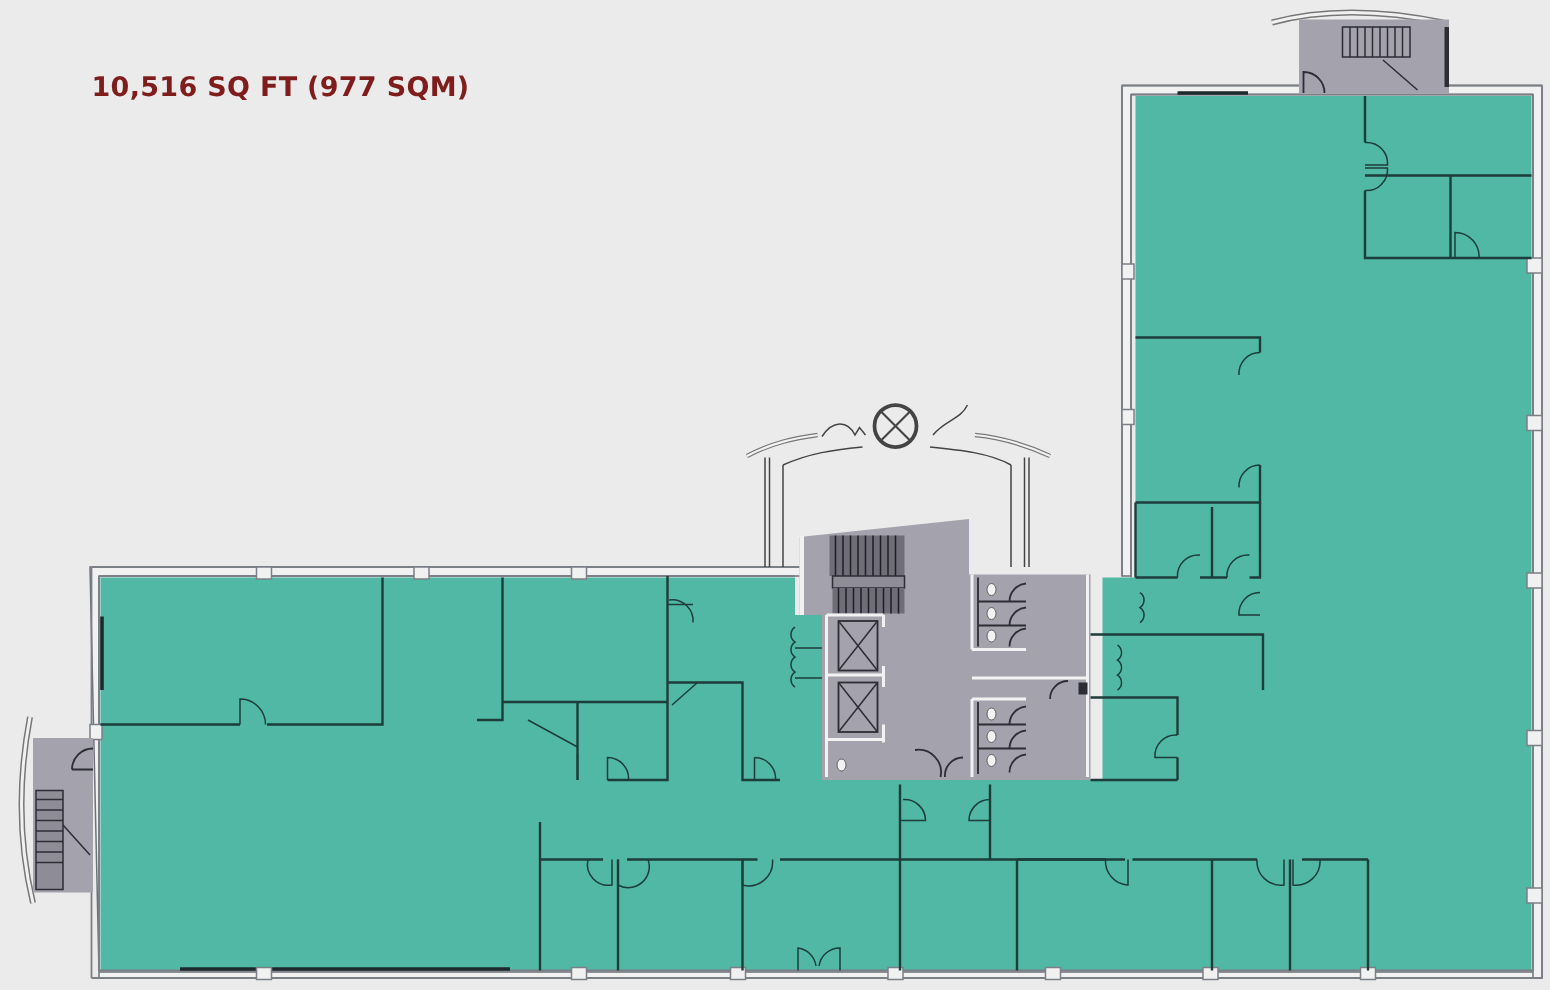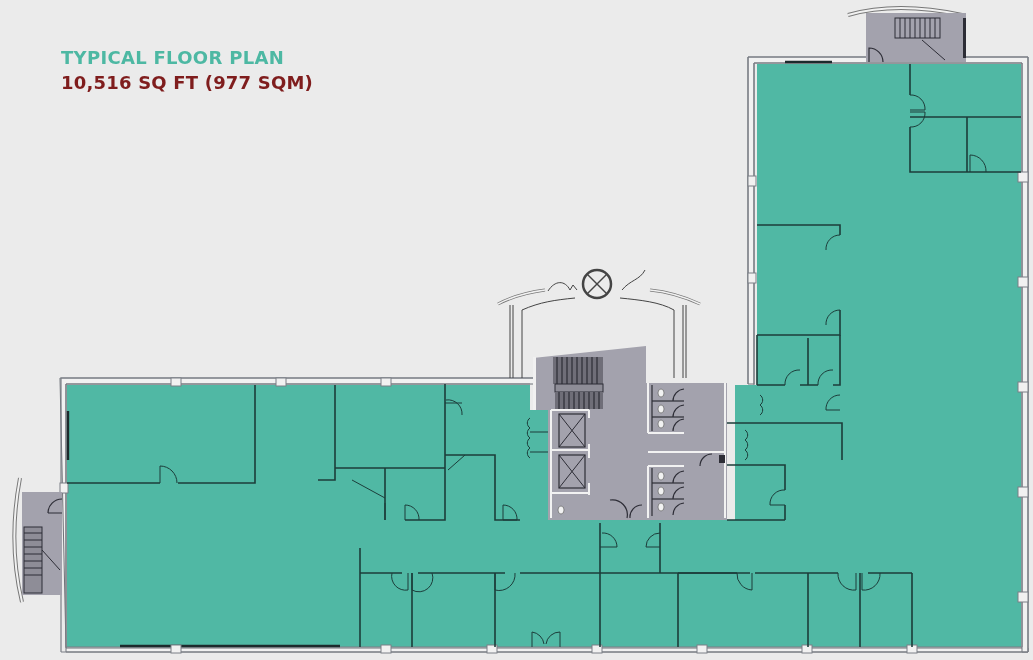--- a/index.html
+++ b/index.html
@@ -16,21 +16,20 @@
   .extfill { fill:#f1f1f1; stroke:#6e7278; stroke-width:1; }
   .door { stroke:#1c3d3a; stroke-width:1; fill:none; }
   .coreline { stroke:#2d2d36; stroke-width:1.2; fill:none; }
   .corelight { stroke:#f2f2f2; stroke-width:2; fill:none; }
   .glass { stroke:#1c2a2c; stroke-width:2.4; }
 </style>
 </head>
 <body>
 
 <div class="header">
-  <div class="title">TYPICAL FLOOR PLAN</div>
   <div class="subtitle">10,516 SQ FT (977 SQM)</div>
 </div>
 
 <svg class="plan" width="1033" height="660" viewBox="0 0 1033 660">
 
   <g>
 
     <path class="extfill" d="M60,378 L538,378 L538,384 L66,384 L66,652 L1028,652 L1028,648 L66,648 Z"></path>
 
     <path class="extfill" d="M748,57 L1028,57 L1028,652 L1022,652 L1022,63 L754,63 L754,384 L748,384 Z"></path>

